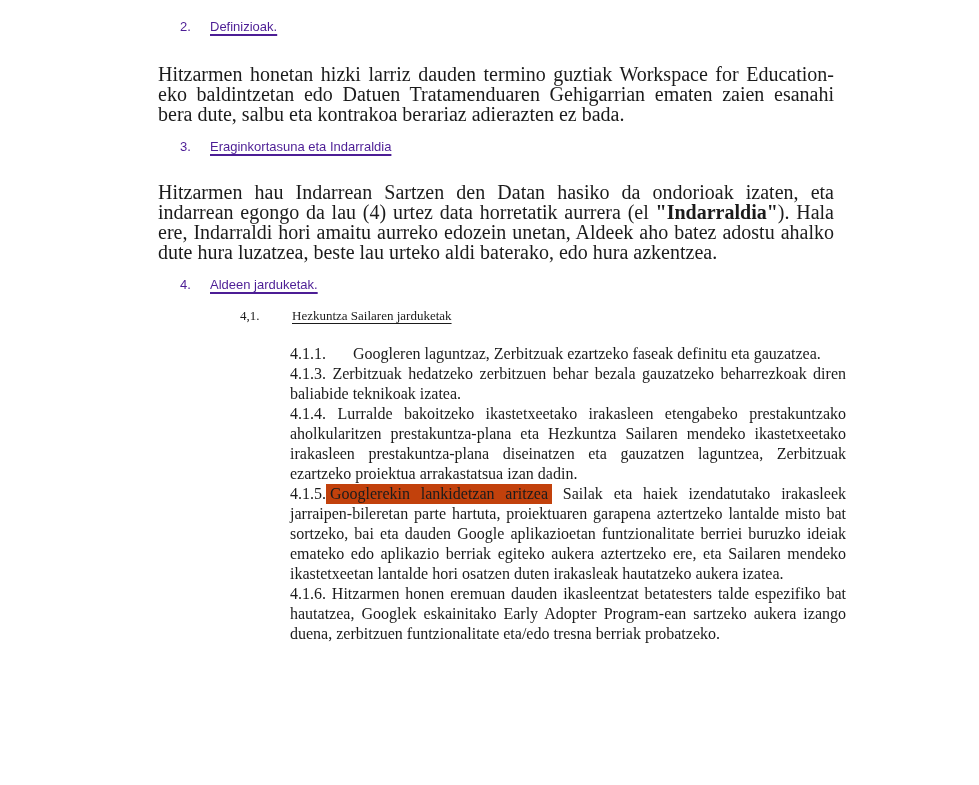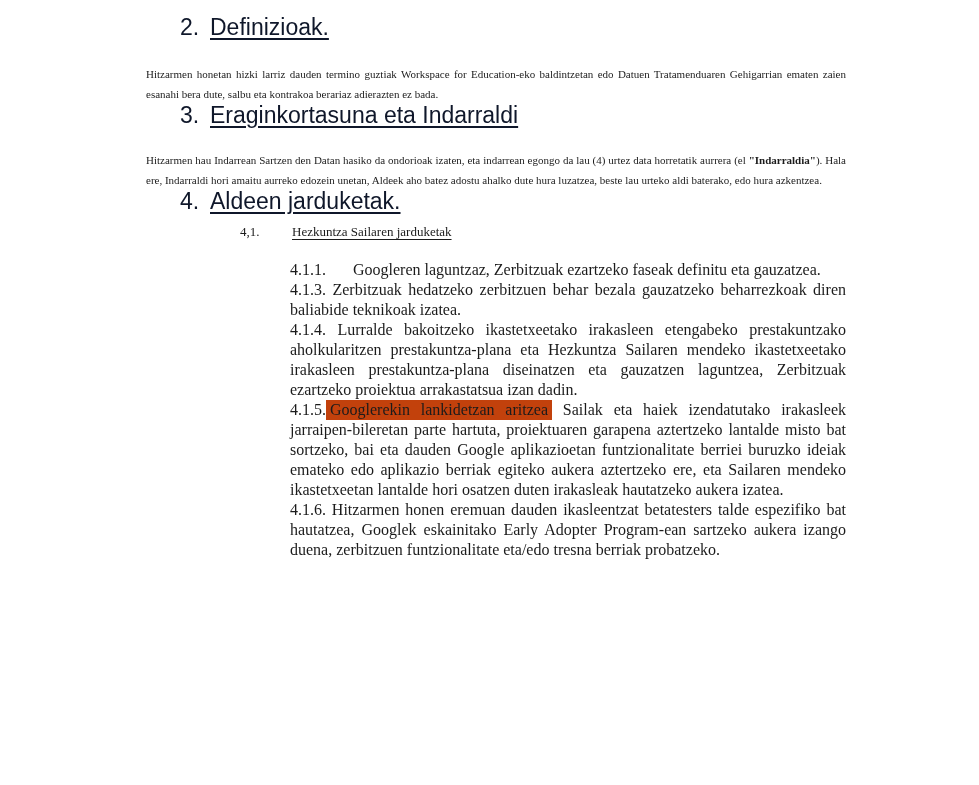--- a/index.html
+++ b/index.html
@@ -17,46 +17,46 @@
     color: #1b1b1b;
   }
   .content {
     box-sizing: content-box;
     padding: 16px 0 0 146px;
     width: 700px;
   }
   
   .heading {
     font-family: "Liberation Sans", "DejaVu Sans", sans-serif;
-    font-size: 23px;
+    font-size: 13px;
     line-height: 22px;
-    color: #0f172a;
+    color: #4c1d95;
     margin-left: 34px;
   }
   .heading .h-num {
     display: inline-block;
     width: 30px;
   }
   .heading .h-title {
     text-decoration: underline;
     text-decoration-thickness: 1.5px;
     text-underline-offset: 3px;
   }
   .mb26 { margin-bottom: 26px; }
   .mb24 { margin-bottom: 24px; }
   .mb21 { margin-bottom: 21px; }
   .mb20 { margin-bottom: 20px; }
   .mb18 { margin-bottom: 10px; }
   .mb15 { margin-bottom: 15px; }
   
   .para {
-    font-size: 11px;
+    font-size: 20px;
     line-height: 20px;
     text-align: justify;
-    margin: 0;
+    margin: 12px;
   }
   .bold { font-weight: bold; }
   
   .subheading {
     font-size: 13px;
     line-height: 20px;
     margin-left: 94px;
     margin-bottom: 18px;
   }
   .subheading .sub-num {
@@ -92,21 +92,21 @@
 
 <div class="page">
   <div class="content">
 
     <div class="heading mb26">
       <span class="h-num">2.</span><span class="h-title">Definizioak.</span>
     </div>
     <p class="para mb21">Hitzarmen honetan hizki larriz dauden termino guztiak Workspace for Education-eko baldintzetan edo Datuen Tratamenduaren Gehigarrian ematen zaien esanahi bera dute, salbu eta kontrakoa berariaz adierazten ez bada.</p>
 
     <div class="heading mb24">
-      <span class="h-num">3.</span><span class="h-title">Eraginkortasuna eta Indarraldi</span>
+      <span class="h-num">3.</span><span class="h-title">Eraginkortasuna eta Indarraldia</span>
     </div>
     <p class="para mb20"><span>Hitzarmen hau Indarrean Sartzen den Datan hasiko da ondorioak izaten, eta indarrean egongo da lau (4) urtez data horretatik aurrera (el </span><span class="bold">"Indarraldia"</span><span>). Hala ere, Indarraldi hori amaitu aurreko edozein unetan, Aldeek aho batez adostu ahalko dute hura luzatzea, beste lau urteko aldi baterako, edo hura azkentzea.</span></p>
 
     <div class="heading mb18">
       <span class="h-num">4.</span><span class="h-title">Aldeen jarduketak.</span>
     </div>
 
     <div class="subheading">
       <span class="sub-num">4,1.</span><span class="sub-title">Hezkuntza Sailaren jarduketak</span>
     </div>

